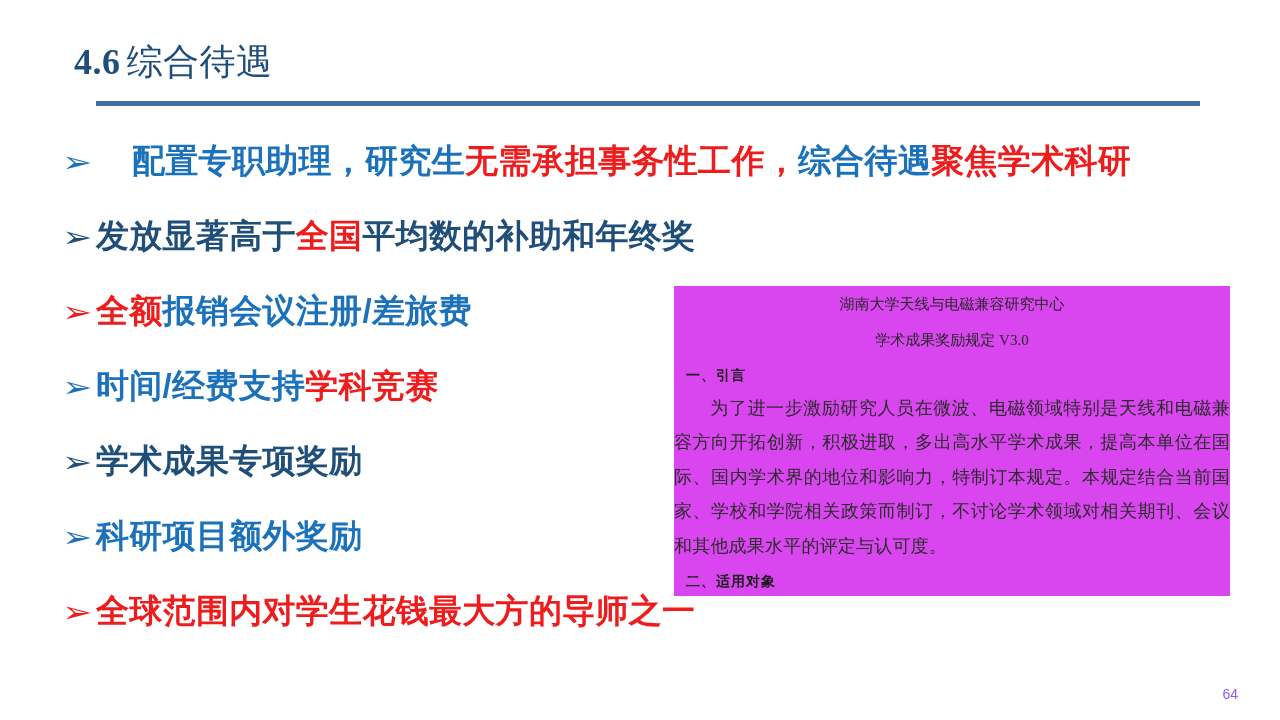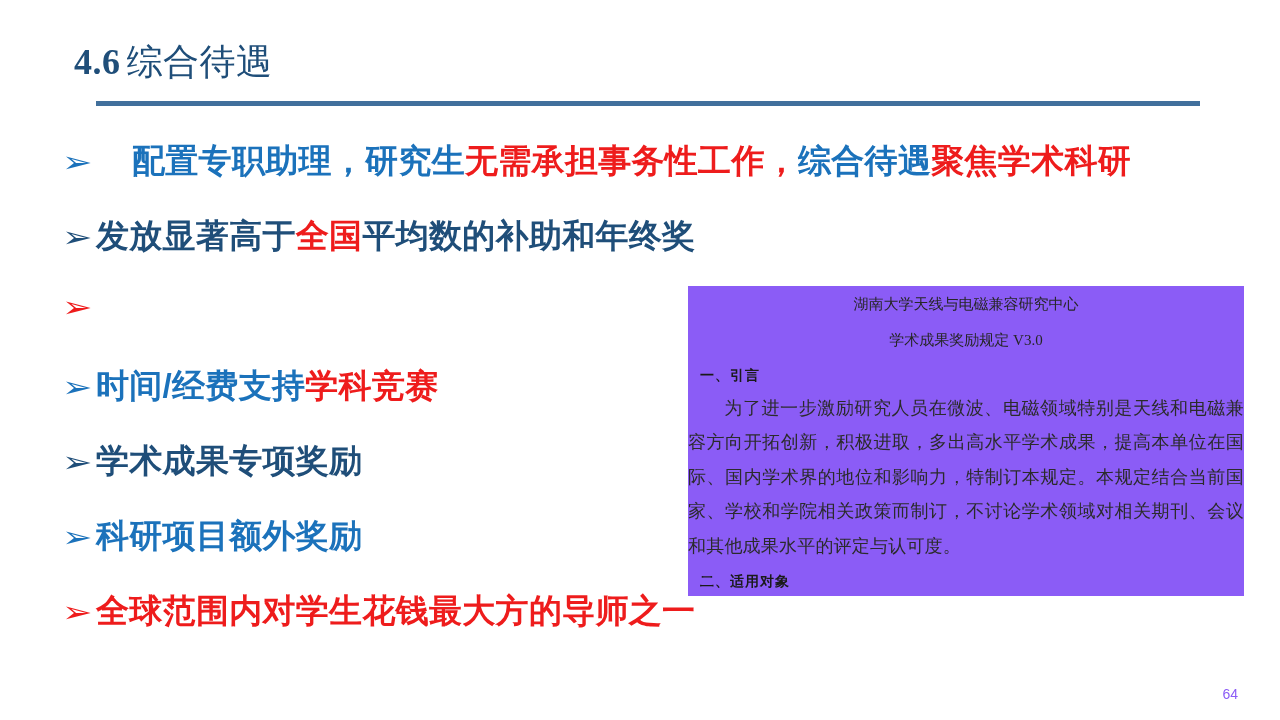--- a/index.html
+++ b/index.html
@@ -83,25 +83,25 @@
     font-size: 33px;
     font-weight: bold;
     line-height: 1.1;
     letter-spacing: 0.3px;
   }
   .bullet-text .seg { }
 
   
   #doc-panel {
     position: absolute;
-    left: 688px;
+    left: 674px;
     top: 286px;
     width: 556px;
     height: 310px;
-    background: #8b5cf6;
+    background: #d946ef;
     font-family: "Liberation Serif", "DejaVu Serif", serif;
     color: #2a2a2a;
   }
   .doc-heading {
     text-align: center;
     font-size: 15px;
     line-height: 1.35;
     color: #262626;
     font-family: "Liberation Serif", "DejaVu Serif", serif;
   }
@@ -154,20 +154,21 @@
       <div class="bullet-row">
         <span class="bullet-marker" style="color: rgb(27, 114, 187);">➢</span>
         <span class="bullet-text"><span class="seg" style="color: rgb(27, 114, 187); margin-left: 36px;">配置专职助理，研究生</span><span class="seg" style="color: rgb(238, 28, 28);">无需承担事务性工作</span><span class="seg" style="color: rgb(238, 28, 28);">，</span><span class="seg" style="color: rgb(27, 114, 187);">综合待遇</span><span class="seg" style="color: rgb(238, 28, 28);">聚焦学术科研</span></span>
       </div>
       <div class="bullet-row">
         <span class="bullet-marker" style="color: rgb(31, 78, 121);">➢</span>
         <span class="bullet-text"><span class="seg" style="color: rgb(31, 78, 121);">发放显著高于</span><span class="seg" style="color: rgb(238, 28, 28); margin-top: 23px;">全国</span><span class="seg" style="color: rgb(31, 78, 121);">平均数的补助和年终奖</span></span>
       </div>
       <div class="bullet-row">
         <span class="bullet-marker" style="color: rgb(238, 28, 28);">➢</span>
+        <span class="bullet-text"><span class="seg" style="color: rgb(238, 28, 28);">全额</span><span class="seg" style="color: rgb(27, 114, 187);">报销会议注册/差旅费</span></span>
       </div>
       <div class="bullet-row">
         <span class="bullet-marker" style="color: rgb(27, 114, 187);">➢</span>
         <span class="bullet-text"><span class="seg" style="color: rgb(27, 114, 187);">时间/经费支持</span><span class="seg" style="color: rgb(238, 28, 28);">学科竞赛</span></span>
       </div>
       <div class="bullet-row">
         <span class="bullet-marker" style="color: rgb(31, 78, 121);">➢</span>
         <span class="bullet-text"><span class="seg" style="color: rgb(31, 78, 121);">学术成果专项奖励</span></span>
       </div>
       <div class="bullet-row">

